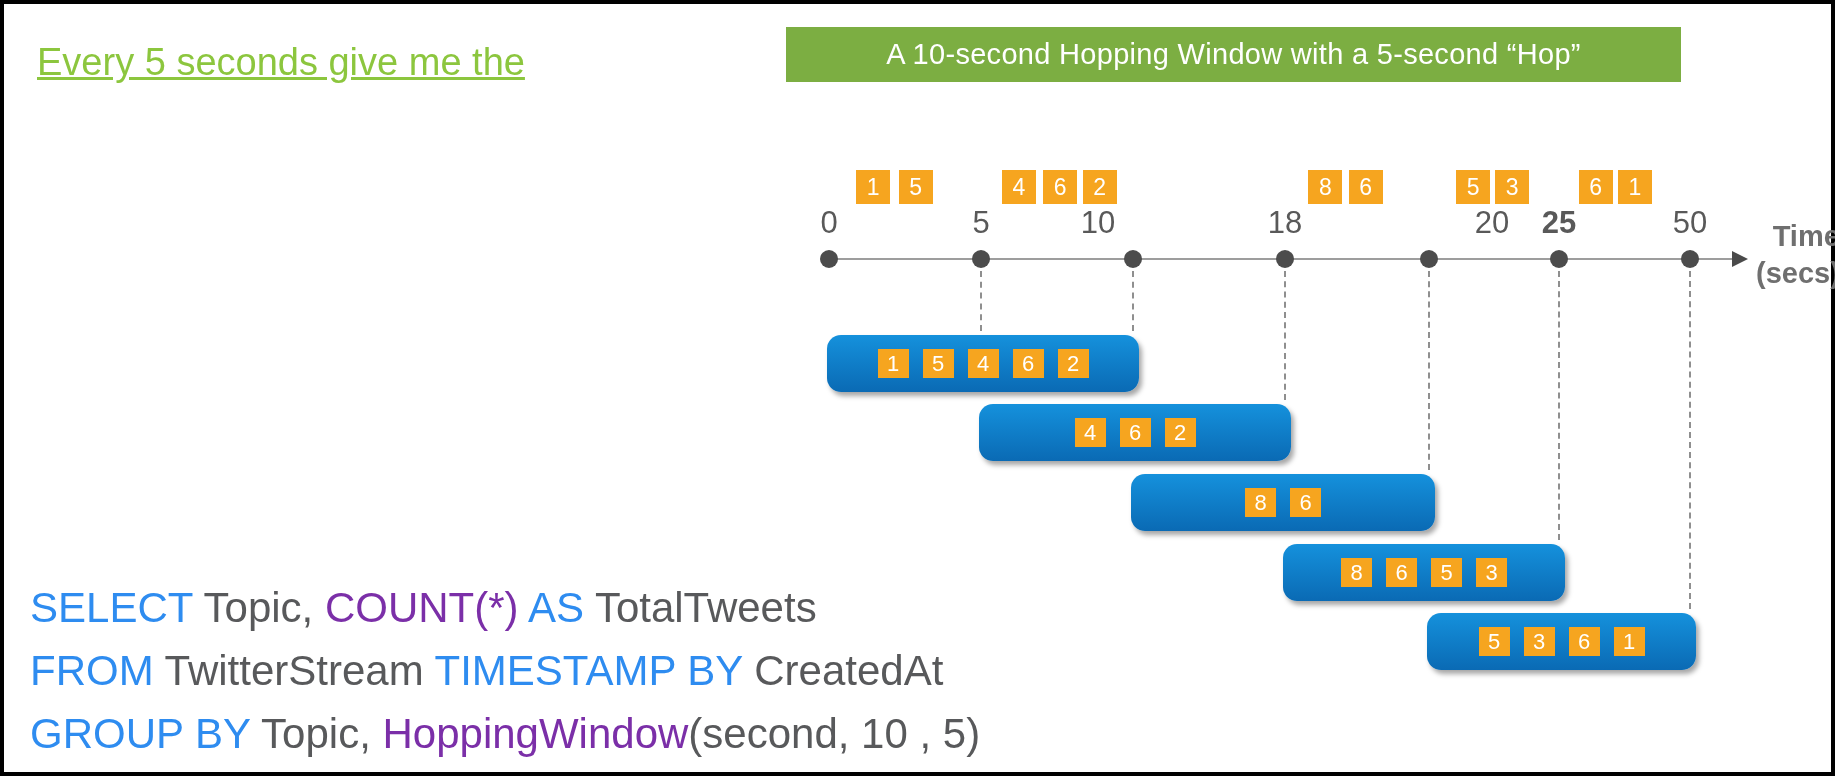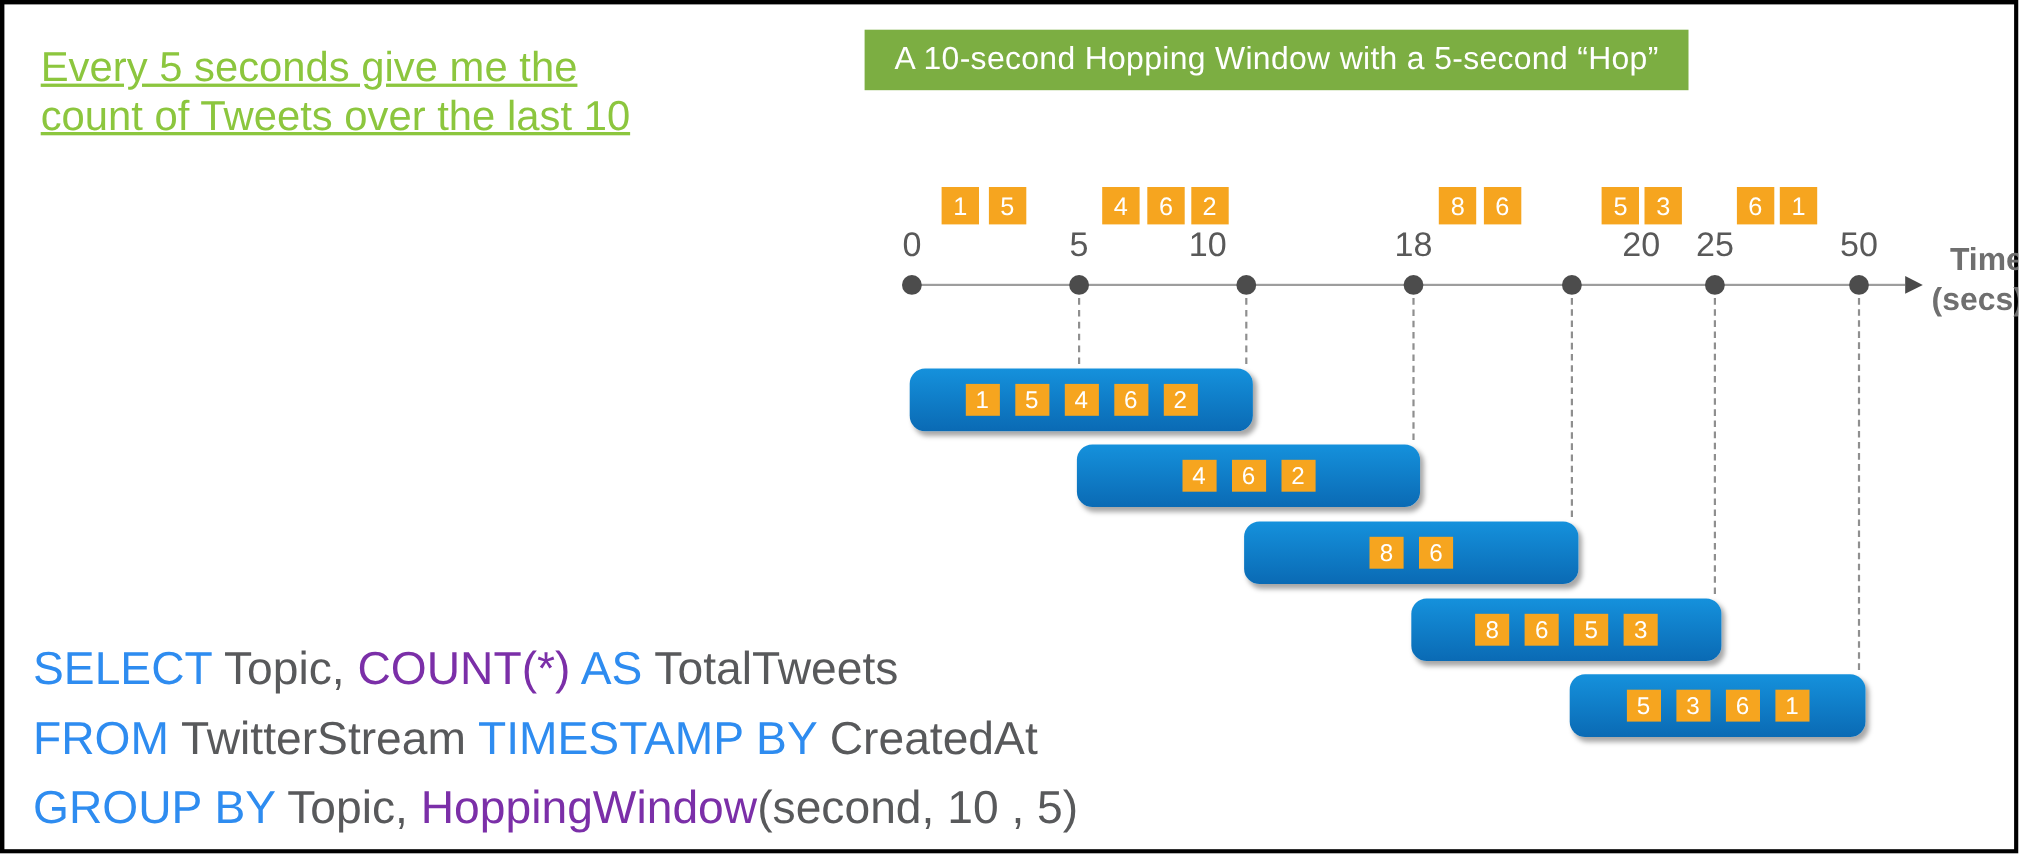--- a/index.html
+++ b/index.html
@@ -14,21 +14,21 @@
   }
   
   .note{
     position:absolute;left:37px;top:40px;width:640px;
     font-size:38px;line-height:44px;
     color:var(--heading_green,#8CC63E);
     text-decoration:underline;
   }
   
   .banner{
-    position:absolute;left:786px;top:27px;width:749px;height:55px;
+    position:absolute;left:786px;top:27px;width:895px;height:55px;
     background:var(--banner_green,#7CAE42);
     display:flex;align-items:center;justify-content:center;
     color:#fff;font-size:29px;font-weight:300;letter-spacing:.3px;
   }
   
   .event-box{
     position:absolute;width:34px;height:34px;
     background:var(--orange,#F6A51F);
     color:#fff;font-size:23px;
     display:flex;align-items:center;justify-content:center;
@@ -78,21 +78,20 @@
   .tok-fn{color:var(--function_purple,#7B2FA8);}
   .tok-plain{color:var(--code_gray,#58595B);}
 </style>
 </head>
 <body>
 
 <div class="frame">
 
   <div class="note">
     <div>Every 5 seconds give me the</div>
-    <div>count of Tweets over the last 10</div>
   </div>
 
   <div class="banner">
     <span>A 10-second Hopping Window with a 5-second “Hop”</span>
   </div>
 
   <div id="diagram">
     <div class="time-label">
       <div>Time</div>
       <div>(secs)</div>
@@ -120,21 +119,21 @@
       <div class="tick-label" style="left: 789px; top: 205px;">0</div>
       <div class="timeline-dot" style="left: 972px; top: 250px;"></div>
       <div class="tick-label" style="left: 941px; top: 205px;">5</div>
       <div class="timeline-dot" style="left: 1124px; top: 250px;"></div>
       <div class="tick-label" style="left: 1058px; top: 205px;">10</div>
       <div class="timeline-dot" style="left: 1276px; top: 250px;"></div>
       <div class="tick-label" style="left: 1245px; top: 205px;">18</div>
       <div class="timeline-dot" style="left: 1420px; top: 250px;"></div>
       <div class="tick-label" style="left: 1452px; top: 205px;">20</div>
       <div class="timeline-dot" style="left: 1550px; top: 250px;"></div>
-      <div class="tick-label" style="left: 1519px; top: 205px;">25</div>
+      <div class="tick-label" style="left: 1519px; top: 205px; font-weight: bold;">25</div>
       <div class="timeline-dot" style="left: 1681px; top: 250px;"></div>
       <div class="tick-label" style="left: 1650px; top: 205px;">50</div>
       <div class="hop-window" style="left: 827px; top: 335px; width: 312px; height: 57px;">
         <div class="win-box">1</div>
         <div class="win-box">5</div>
         <div class="win-box">4</div>
         <div class="win-box">6</div>
         <div class="win-box">2</div>
       </div>
       <div class="hop-window" style="left: 979px; top: 404px; width: 312px; height: 57px;">

